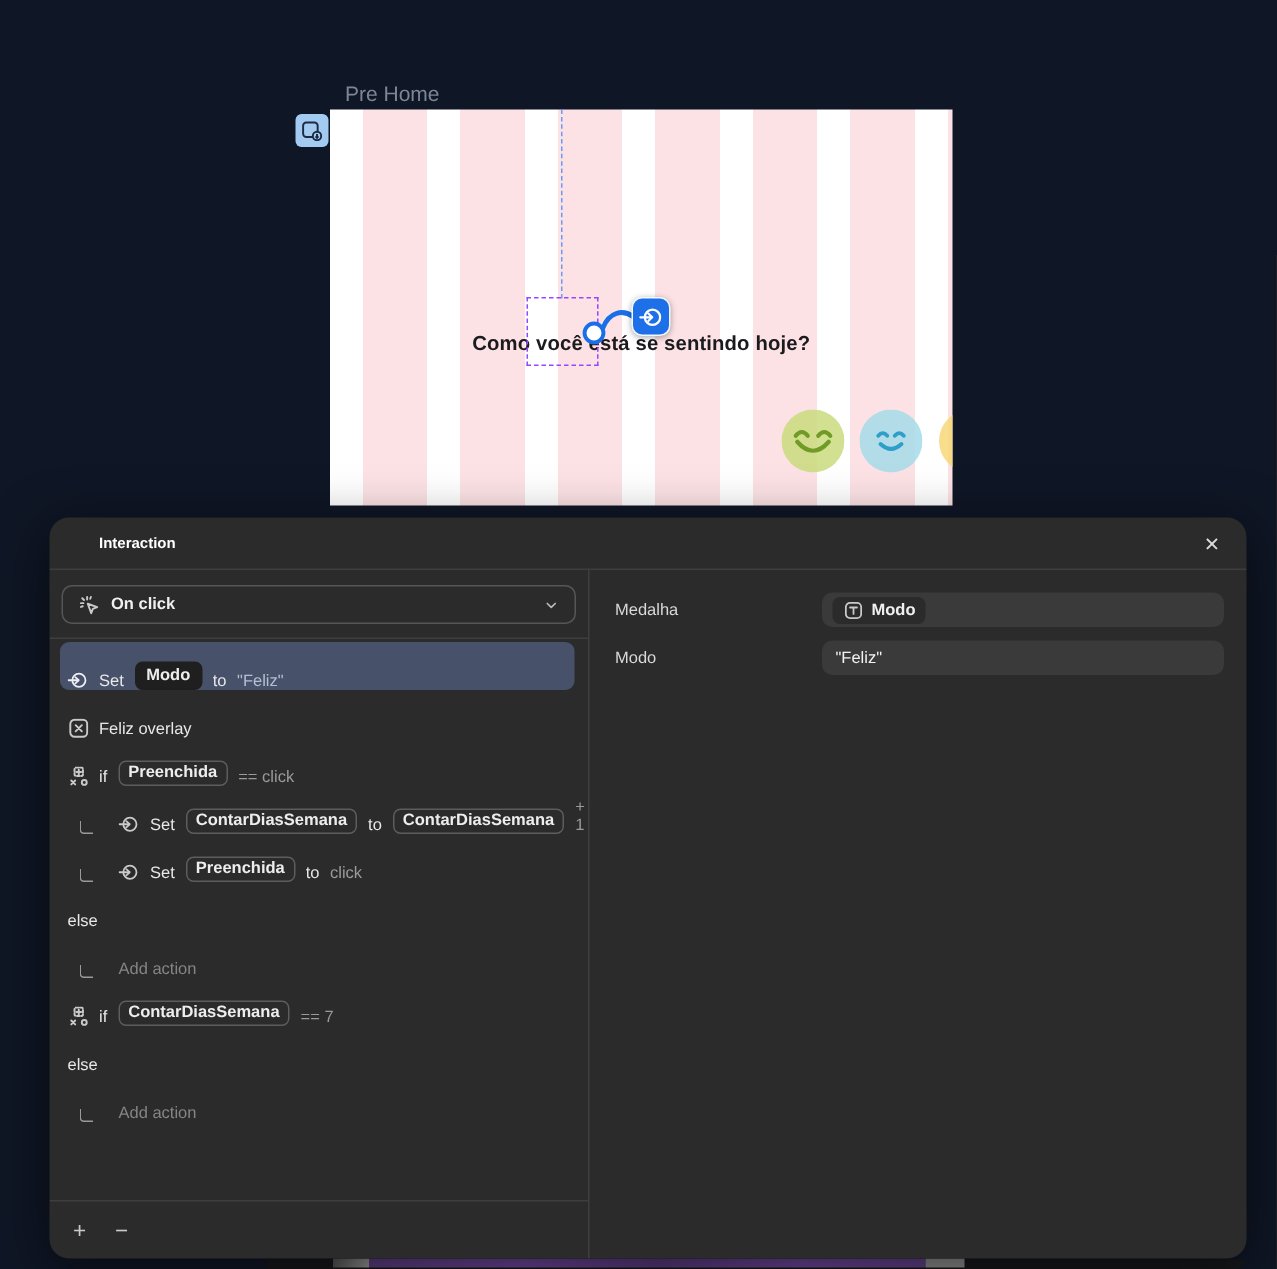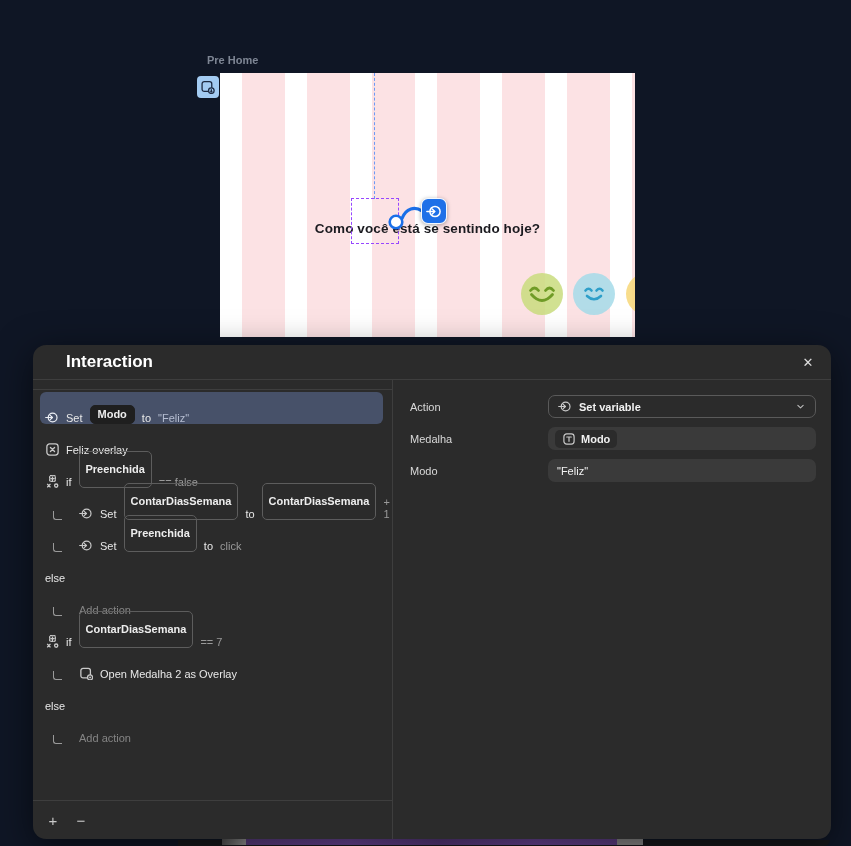--- a/index.html
+++ b/index.html
@@ -4,21 +4,21 @@
 <style>
   html,body{margin:0;padding:0;}
   body{
     width:851px;height:846px;position:relative;overflow:hidden;
     background:#0f1625;
     font-family:"Liberation Sans", sans-serif;
     -webkit-font-smoothing:antialiased;
   }
   
   .frame-label{
-    position:absolute;left:207px;top:54px;font-size:11px;color:#7e8694;font-weight:bold;
+    position:absolute;left:230px;top:54px;font-size:14px;color:#7e8694;
   }
   .corner-icon{
     position:absolute;left:197px;top:76px;width:22px;height:22px;
     background:#a3cbf2;border-radius:4px;display:flex;align-items:center;justify-content:center;
   }
   .frame{
     position:absolute;left:220px;top:73px;width:415px;height:264px;
     background:repeating-linear-gradient(90deg,#ffffff 0 22px,#fce2e4 22px 65px);
     overflow:hidden;
   }
@@ -48,21 +48,21 @@
   .bar-purple{position:absolute;left:246px;top:839px;width:371px;height:6px;
     background:linear-gradient(90deg,#5e3f85,#6d479b 28%,#5a3a80 52%,#6d479b 78%,#63428d);}
   .cap-r{position:absolute;left:617px;top:839px;width:26px;height:6px;background:#8f8f8f;}
   
   .panel{
     position:absolute;left:33px;top:345px;width:798px;height:494px;
     background:#2b2b2b;border-radius:13px;box-shadow:0 8px 36px rgba(0,0,0,.55);
     color:#e6e6e6;font-size:11px;overflow:hidden;
   }
   .panel-header{height:34px;position:relative;border-bottom:1px solid #3e3e3e;display:flex;align-items:center;}
-  .panel-title{font-weight:700;font-size:17px;color:#fff;margin-left:33px;}
+  .panel-title{font-weight:700;font-size:10px;color:#fff;margin-left:33px;}
   .close-btn{
     position:absolute;right:14px;top:8px;width:18px;height:18px;color:#ddd;
     font-size:13px;display:flex;align-items:center;justify-content:center;cursor:default;
   }
   .panel-body{display:flex;height:459px;}
   .left-col{width:360px;border-right:1px solid #3e3e3e;display:flex;flex-direction:column;box-sizing:border-box;}
   .trigger{
     margin:10px 8px 0 8px;height:26px;border:1px solid #565656;border-radius:7px;
     display:flex;align-items:center;gap:8px;padding:0 10px;box-sizing:border-box;
   }
@@ -76,21 +76,21 @@
   }
   .ricon{width:14px;height:14px;color:#c9c9c9;display:flex;align-items:center;justify-content:center;flex:none;}
   .row.selected .ricon{color:#eceff5;}
   .corner{
     width:8px;height:8px;border-left:1.5px solid #9a9a9a;border-bottom:1.5px solid #9a9a9a;
     border-bottom-left-radius:3px;margin:-5px 10px 0 8px;flex:none;
   }
   .seg-text{color:#e8e8e8;}
   .seg-muted{color:#9a9a9a;}
   .row.selected .seg-muted{color:#b6bed2;}
-  .seg-chip{border:1px solid #5d5d5d;border-radius:5px;padding:11px 6px;font-weight:700;color:#ededed;line-height:13px;}
+  .seg-chip{border:1px solid #5d5d5d;border-radius:5px;padding:1px 6px;font-weight:700;color:#ededed;line-height:13px;}
   .seg-chip.dark{background:#1f1f1f;border:1px solid #1f1f1f;padding:2px 7px;}
   .seg-placeholder{color:#858585;}
   .rows-spacer{flex:1;}
   .footer{border-top:1px solid #3e3e3e;height:38px;display:flex;align-items:center;gap:14px;padding-left:13px;}
   .fbtn{color:#c9c9c9;font-size:15px;width:14px;text-align:center;cursor:default;}
   
   .right-col{flex:1;padding:15px 15px 0 17px;box-sizing:border-box;}
   .detail-row{display:flex;align-items:center;margin-bottom:9px;}
   .detail-label{width:138px;color:#d9d9d9;}
   .control{flex:1;height:23px;display:flex;align-items:center;border-radius:7px;box-sizing:border-box;}
@@ -162,20 +162,34 @@
 <div class="bar-purple"></div>
 <div class="cap-r"></div>
 
 <div class="panel">
   <div class="panel-header">
     <div class="panel-title">Interaction</div>
     <div class="close-btn">✕</div>
   </div>
   <div class="panel-body">
     <div class="left-col">
+      <div class="trigger">
+        <span class="ricon">
+            <svg width="13" height="13" viewBox="0 0 12 12" fill="none" stroke="currentColor" stroke-width="1.2" stroke-linecap="round" stroke-linejoin="round">
+              <path d="M5.1 5.1 L10.9 7.2 L8.2 8.2 L7.2 10.9 Z"></path>
+              <path d="M0.9 4.7 H2.4 M4.7 0.9 V2.4 M1.7 1.7 L2.8 2.8 M0.9 7 L2 6.6 M7 0.9 L6.6 2"></path>
+            </svg>
+          </span>
+        <span class="trigger-label">On click</span>
+        <span class="chev">
+            <svg width="11" height="11" viewBox="0 0 12 12" fill="none" stroke="currentColor" stroke-width="1.2" stroke-linecap="round" stroke-linejoin="round">
+              <path d="M3.1 4.7 L6 7.6 L8.9 4.7"></path>
+            </svg>
+          </span>
+      </div>
       <div class="hdiv"></div>
       <div id="rows">
           <div class="row selected">
             <span class="ricon">
               <svg width="14" height="13" viewBox="0 0 14 13" fill="none" stroke="currentColor" stroke-width="1.2" stroke-linecap="round" stroke-linejoin="round">
                 <circle cx="7.6" cy="6.5" r="4.4"></circle>
                 <path d="M0.7 6.5 H7.1"></path>
                 <path d="M5.2 4.4 L7.5 6.5 L5.2 8.6"></path>
               </svg>
             </span>
@@ -197,21 +211,21 @@
             <span class="ricon">
               <svg width="13" height="13" viewBox="0 0 12 12" fill="none" stroke="currentColor" stroke-width="1.2" stroke-linecap="round" stroke-linejoin="round">
                 <rect x="3.4" y="0.6" width="5.2" height="5.2" rx="1" stroke-dasharray="1.5 1.1"></rect>
                 <path d="M6 1.9 V5 M4.5 3.4 H7.5"></path>
                 <path d="M1.4 8.6 L3.8 11 M3.8 8.6 L1.4 11"></path>
                 <circle cx="9.4" cy="9.8" r="1.5"></circle>
               </svg>
             </span>
             <span class="seg-text">if</span>
             <span class="seg-chip">Preenchida</span>
-            <span class="seg-muted">== false</span>
+            <span class="seg-muted">== click</span>
           </div>
           <div class="row">
             <span class="corner"></span>
             <span class="ricon">
               <svg width="14" height="13" viewBox="0 0 14 13" fill="none" stroke="currentColor" stroke-width="1.2" stroke-linecap="round" stroke-linejoin="round">
                 <circle cx="7.6" cy="6.5" r="4.4"></circle>
                 <path d="M0.7 6.5 H7.1"></path>
                 <path d="M5.2 4.4 L7.5 6.5 L5.2 8.6"></path>
               </svg>
             </span>
@@ -249,63 +263,34 @@
                 <path d="M6 1.9 V5 M4.5 3.4 H7.5"></path>
                 <path d="M1.4 8.6 L3.8 11 M3.8 8.6 L1.4 11"></path>
                 <circle cx="9.4" cy="9.8" r="1.5"></circle>
               </svg>
             </span>
             <span class="seg-text">if</span>
             <span class="seg-chip">ContarDiasSemana</span>
             <span class="seg-muted">== 7</span>
           </div>
           <div class="row">
-            <span class="corner"></span>
-            <span class="ricon">
-              <svg width="13" height="13" viewBox="0 0 12 12" fill="none" stroke="currentColor" stroke-width="1.2" stroke-linecap="round" stroke-linejoin="round">
-                <rect x="0.8" y="1.2" width="8.8" height="8.8" rx="2"></rect>
-                <circle cx="9.3" cy="9.6" r="2.3" fill="#2b2b2b"></circle>
-                <circle cx="9.3" cy="9.6" r="0.85" fill="currentColor" stroke="none"></circle>
-              </svg>
-            </span>
-            <span class="seg-text">Open Medalha 2 as Overlay</span>
-          </div>
-          <div class="row">
             <span class="seg-text">else</span>
           </div>
           <div class="row">
             <span class="corner"></span>
             <span class="seg-placeholder">Add action</span>
           </div>
         </div>
       <div class="rows-spacer"></div>
       <div class="footer">
         <div class="fbtn">+</div>
         <div class="fbtn">−</div>
       </div>
     </div>
     <div class="right-col">
-      <div class="detail-row">
-        <div class="detail-label">Action</div>
-        <div class="control dropdown">
-          <span class="ricon">
-              <svg width="14" height="13" viewBox="0 0 14 13" fill="none" stroke="currentColor" stroke-width="1.2" stroke-linecap="round" stroke-linejoin="round">
-                <circle cx="7.6" cy="6.5" r="4.4"></circle>
-                <path d="M0.7 6.5 H7.1"></path>
-                <path d="M5.2 4.4 L7.5 6.5 L5.2 8.6"></path>
-              </svg>
-            </span>
-          <span class="dd-text">Set variable</span>
-          <span class="chev">
-              <svg width="11" height="11" viewBox="0 0 12 12" fill="none" stroke="currentColor" stroke-width="1.2" stroke-linecap="round" stroke-linejoin="round">
-                <path d="M3.1 4.7 L6 7.6 L8.9 4.7"></path>
-              </svg>
-            </span>
-        </div>
-      </div>
       <div class="detail-row">
         <div class="detail-label">Medalha</div>
         <div class="control field">
           <span class="target-chip">
             <span class="ricon">
                 <svg width="12" height="12" viewBox="0 0 12 12" fill="none" stroke="currentColor" stroke-width="1.2" stroke-linecap="round" stroke-linejoin="round">
                   <rect x="0.9" y="0.9" width="10.2" height="10.2" rx="2.8"></rect>
                   <path d="M3.7 4 H8.3 M6 4 V8.3"></path>
                 </svg>
               </span>

